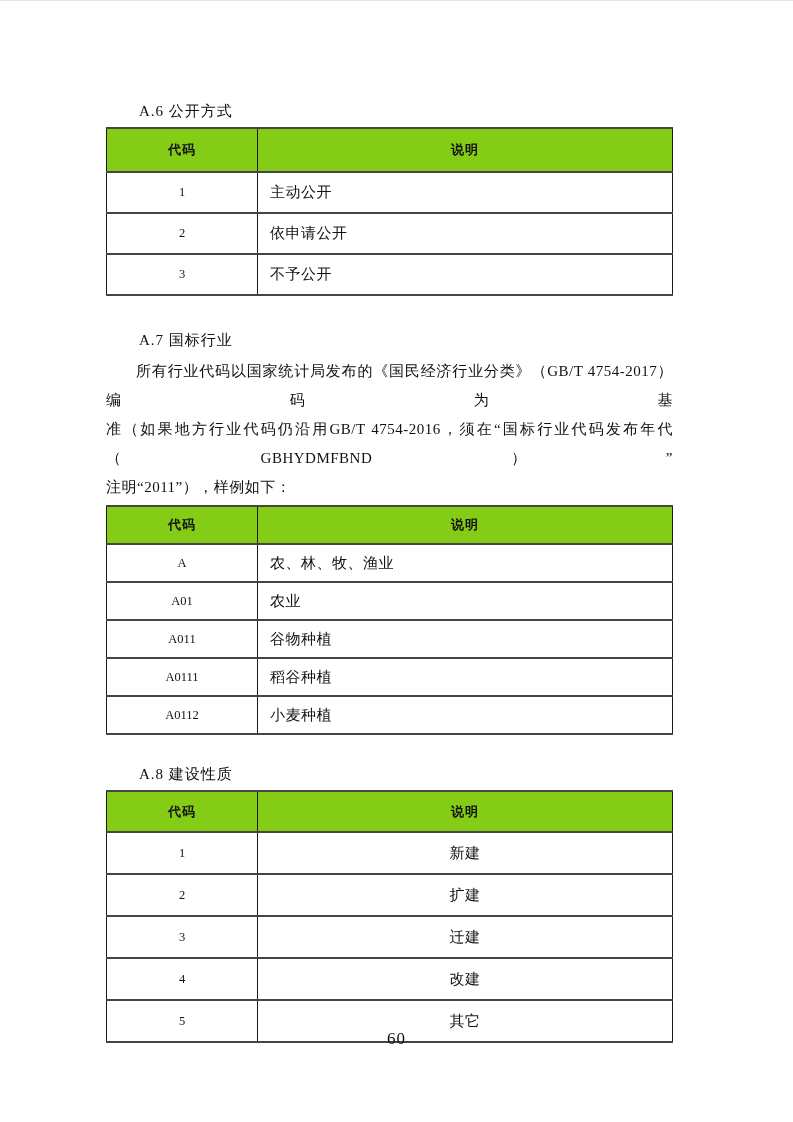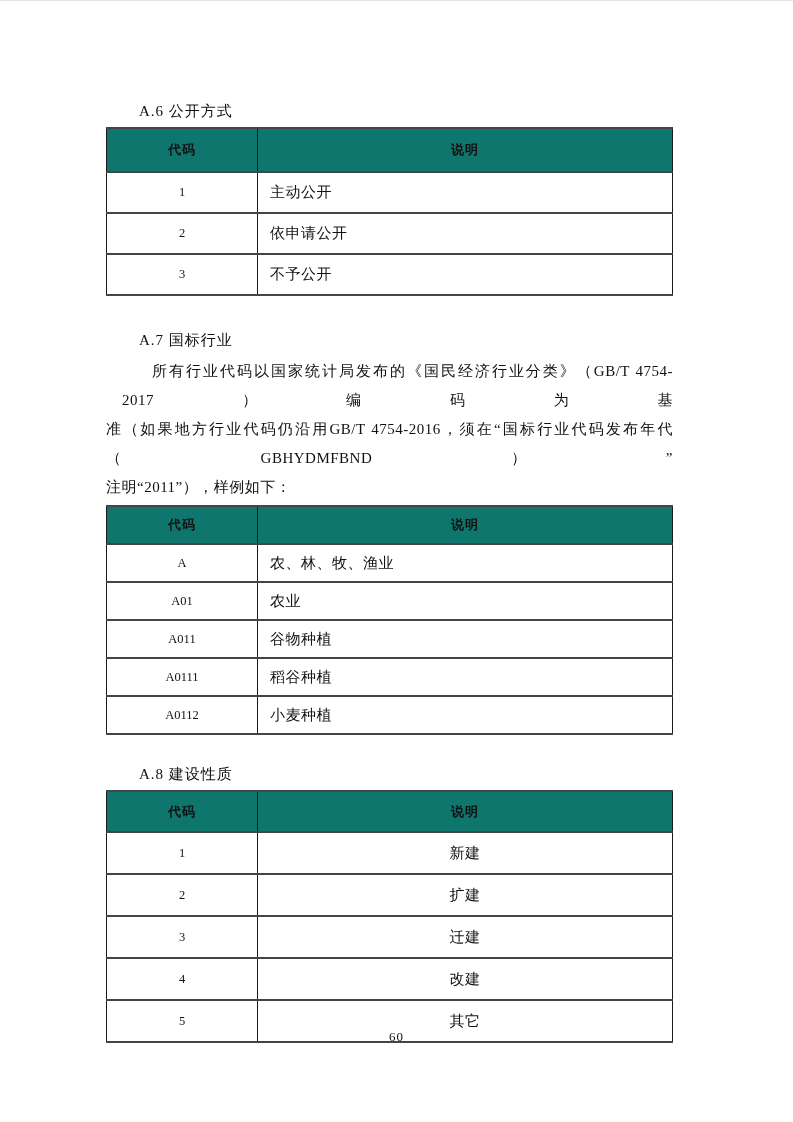--- a/index.html
+++ b/index.html
@@ -14,55 +14,55 @@
   .section-heading{
     font-size:15px;line-height:16px;font-weight:normal;
     margin:0 0 0 33px;padding:0;letter-spacing:1px;
   }
   .h-a6{margin-top:102px;}
   .h-a7{margin-top:36px;}
   .h-a8{margin-top:31px;}
 
   .para{margin-top:9px;font-size:15px;line-height:29px;letter-spacing:0.5px;}
   .para .pline{min-height:29px;}
-  .pline.indent{text-indent:30px;margin-left:16px;}
+  .pline.indent{text-indent:30px;}
   .pline.just{text-align:justify;text-align-last:justify;}
 
   table.codes{
     border-collapse:collapse;width:567px;table-layout:fixed;
     border:1.5px solid #1a1a1a;
   }
   table.codes th,table.codes td{
     border-left:1px solid #1a1a1a;border-right:1px solid #1a1a1a;
     border-top:2px solid #454545;border-bottom:2px solid #454545;
     padding:0;vertical-align:middle;overflow:hidden;
   }
   table.codes th{
-    background:#0f766e;font-size:13px;font-weight:bold;text-align:center;
+    background:#84cc16;font-size:13px;font-weight:bold;text-align:center;
     letter-spacing:1px;
   }
   td.code{text-align:center;font-size:12.5px;}
   td.desc{font-size:15px;letter-spacing:0.5px;}
   td.desc.left{text-align:left;padding-left:12px;}
   td.desc.center{text-align:center;}
   col.c1{width:151px;}
 
   .t-a6{margin-top:8px;}
   .t-a6 th{height:42px;}
   .t-a6 td{height:39px;}
   .t-a7{margin-top:3px;}
   .t-a7 th{height:36px;}
   .t-a7 td{height:36px;}
   .t-a8{margin-top:8px;}
   .t-a8 th{height:39px;}
   .t-a8 td{height:40px;}
 
   .pagenum{
     position:absolute;left:0;top:1028px;width:793px;
-    text-align:center;font-size:13px;letter-spacing:1px;
+    text-align:center;font-size:17px;letter-spacing:1px;
   }
 </style>
 </head>
 <body>
 
 <div class="page">
   <div class="content">
 
     <h2 class="section-heading h-a6">A.6 公开方式</h2>
     <table class="codes t-a6">

